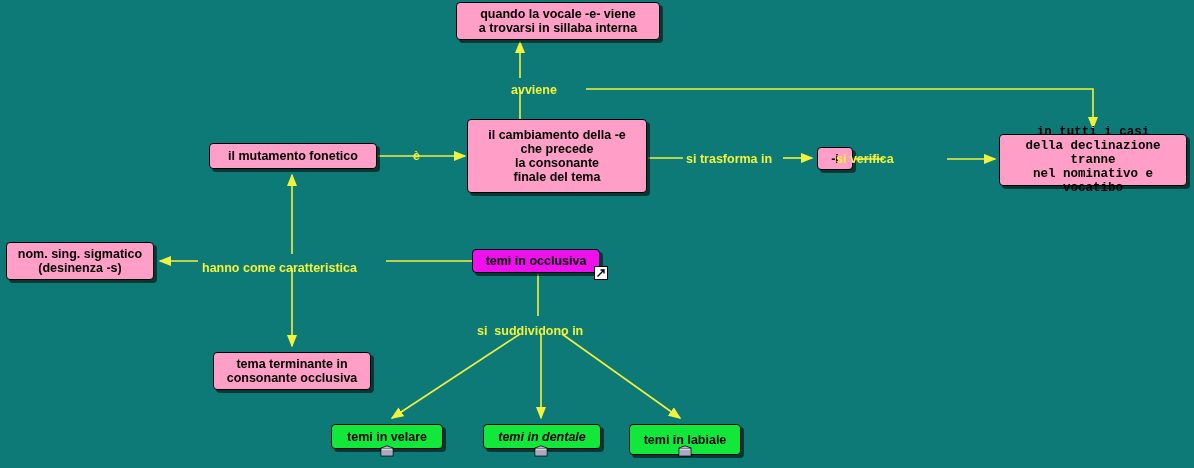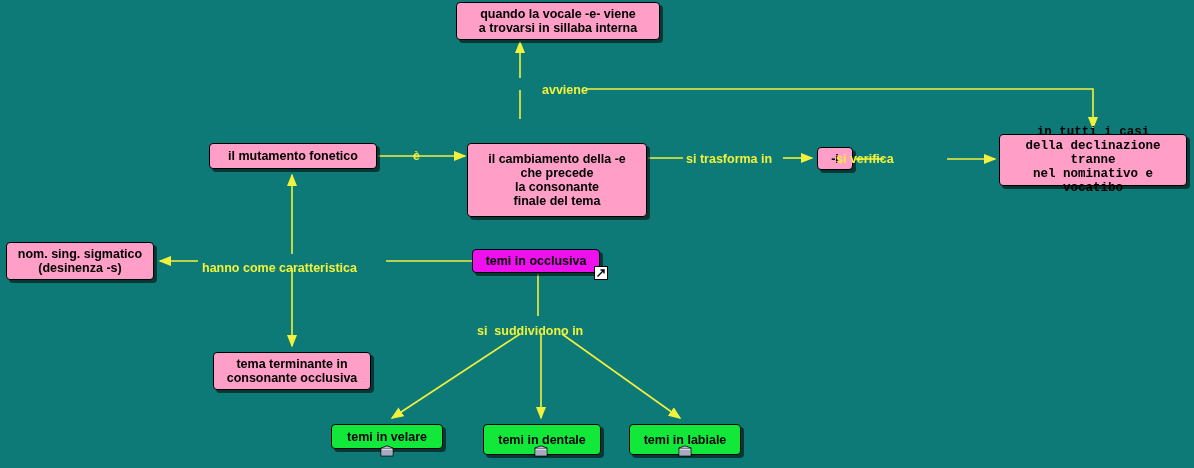--- a/index.html
+++ b/index.html
@@ -103,21 +103,21 @@
 
   <div class="node pink" style="left:456px; top:2px; width:204px; height:38px;">
     <span>quando la vocale -e- viene
 a trovarsi in sillaba interna</span>
   </div>
 
   <div class="node pink" style="left:209px; top:143px; width:168px; height:26px;">
     <span>il mutamento fonetico</span>
   </div>
 
-  <div class="node pink" style="left:467px; top:119px; width:180px; height:74px;margin-top:24px;">
+  <div class="node pink" style="left:467px; top:119px; width:180px; height:74px;">
     <span>il cambiamento della -e
 che precede
 la consonante
 finale del tema</span>
   </div>
 
   <div class="node pink" style="left:817px; top:147px; width:36px; height:23px;">
     <span>-i</span>
   </div>
 
@@ -147,38 +147,38 @@
 
   <div class="node green" style="left:331px; top:424px; width:112px; height:25px;">
     <span>temi in velare</span>
   </div>
   <svg class="node-icon" style="left:380px; top:445px;" viewBox="0 0 14 14">
     <rect x="1" y="3" width="12" height="8" fill="#d8d8e8" stroke="#000000" stroke-width="0.8"></rect>
     <path d="M3,11 L3,5 M5,11 L5,5 M7,11 L7,5 M9,11 L9,5 M11,11 L11,5" stroke="#555577" stroke-width="0.7"></path>
     <path d="M1,3 L7,0.8 L13,3" fill="#b9b9cf" stroke="#000000" stroke-width="0.8"></path>
   </svg>
 
-  <div class="node green" style="left:483px; top:424px; width:118px; height:31px;">
+  <div class="node green" style="left:483px; top:424px; width:118px; height:25px;font-style:italic;">
     <span>temi in dentale</span>
   </div>
   <svg class="node-icon" style="left:534px; top:445px;" viewBox="0 0 14 14">
     <rect x="1" y="3" width="12" height="8" fill="#d8d8e8" stroke="#000000" stroke-width="0.8"></rect>
     <path d="M3,11 L3,5 M5,11 L5,5 M7,11 L7,5 M9,11 L9,5 M11,11 L11,5" stroke="#555577" stroke-width="0.7"></path>
     <path d="M1,3 L7,0.8 L13,3" fill="#b9b9cf" stroke="#000000" stroke-width="0.8"></path>
   </svg>
 
   <div class="node green" style="left:629px; top:424px; width:112px; height:31px;">
     <span>temi in labiale</span>
   </div>
   <svg class="node-icon" style="left:678px; top:445px;" viewBox="0 0 14 14">
     <rect x="1" y="3" width="12" height="8" fill="#d8d8e8" stroke="#000000" stroke-width="0.8"></rect>
     <path d="M3,11 L3,5 M5,11 L5,5 M7,11 L7,5 M9,11 L9,5 M11,11 L11,5" stroke="#555577" stroke-width="0.7"></path>
     <path d="M1,3 L7,0.8 L13,3" fill="#b9b9cf" stroke="#000000" stroke-width="0.8"></path>
   </svg>
 
-  <div class="edge-label" style="left:542px; top:83px;">avviene</div>
+  <div class="edge-label" style="left:511px; top:83px;">avviene</div>
   <div class="edge-label" style="left:413px; top:149px;">è</div>
   <div class="edge-label" style="left:686px; top:152px;">si trasforma in</div>
   <div class="edge-label" style="left:836px; top:152px;">si verifica</div>
   <div class="edge-label" style="left:202px; top:252px;margin-top:9px;">hanno come caratteristica</div>
   <div class="edge-label" style="left:477px; top:324px;">si  suddividono in</div>
 
 </div>
 
 </body></html>

